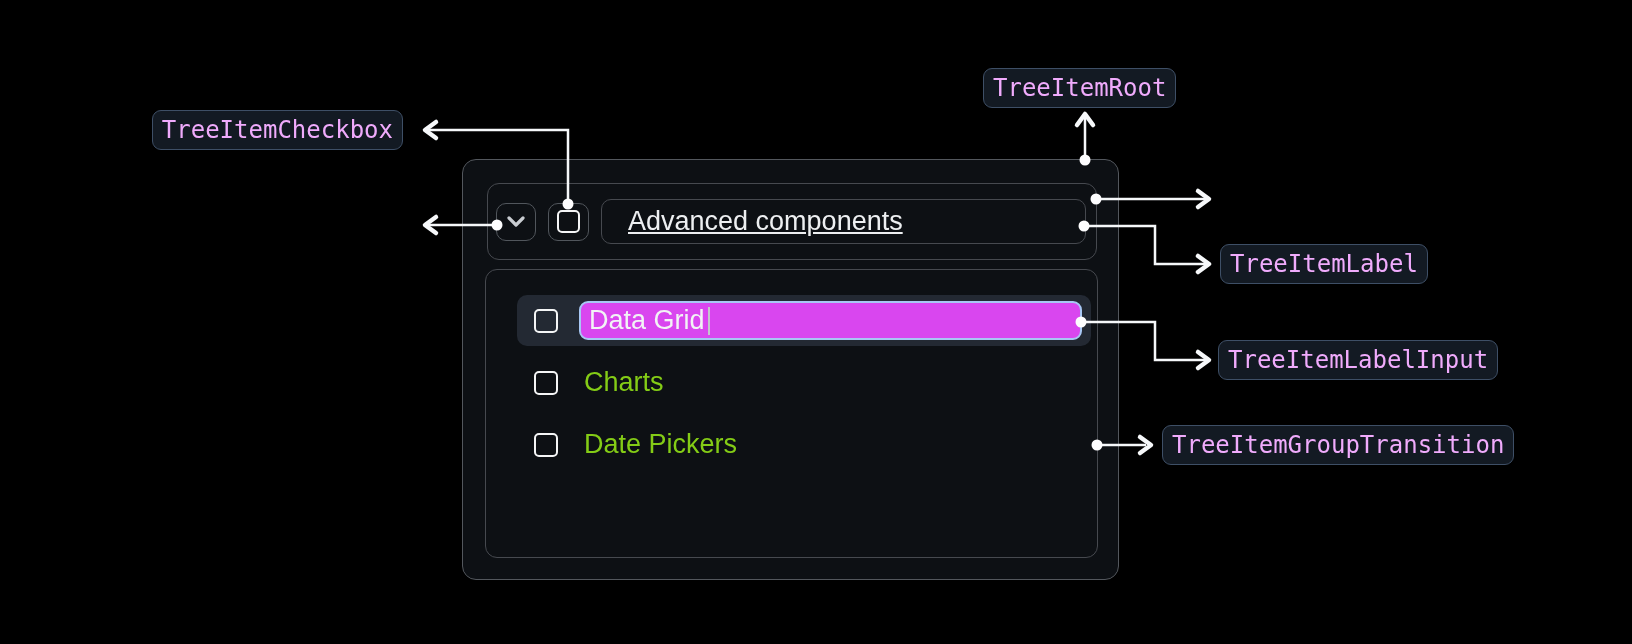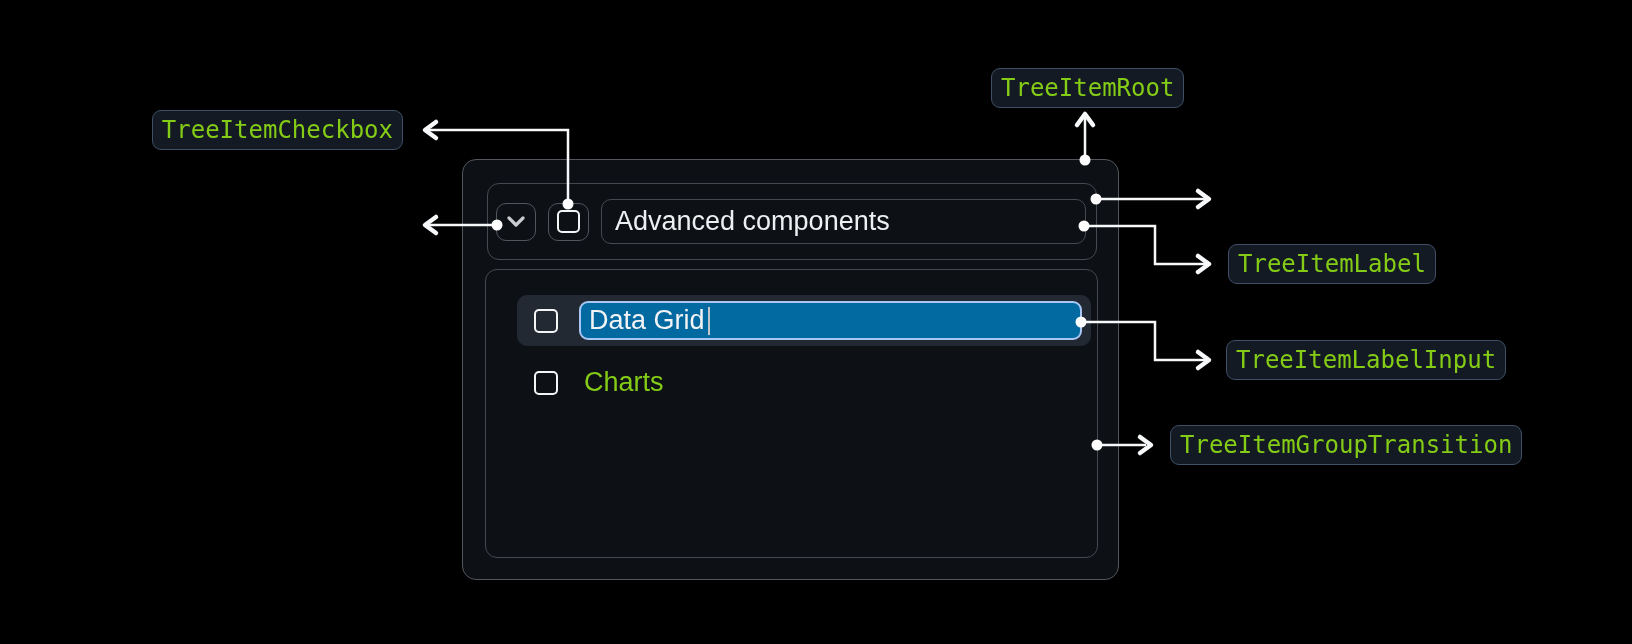--- a/index.html
+++ b/index.html
@@ -24,52 +24,52 @@
     flex:0 0 auto;
   }
   .icon-box + .icon-box{margin-left:12px;}
   .cbx-square{
     width:23px;height:23px;border:2.5px solid #f4f5f6;border-radius:5px;
     box-sizing:border-box;
   }
   .label-box{
     margin-left:12px;width:485px;height:45px;border:1px solid #46494f;
     border-radius:10px;box-sizing:border-box;display:flex;align-items:center;
-    padding-left:13px;color:#edeff1;font-size:27px;
+    padding-left:26px;color:#edeff1;font-size:27px;text-decoration:underline;
   }
   .group-box{
     position:absolute;left:22px;top:109px;width:613px;height:289px;
     border:1px solid #46494f;border-radius:12px;box-sizing:border-box;
     padding:25px 0 0 31px;
   }
   .tree-row{
     width:574px;height:51px;display:flex;align-items:center;
     margin-bottom:11px;border-radius:10px;box-sizing:border-box;
   }
   .tree-row.editing{background:#232933;}
   .row-cbx{
     width:24px;height:24px;border:2.5px solid #f4f5f6;border-radius:5px;
     box-sizing:border-box;margin-left:17px;flex:0 0 auto;
   }
   .row-label{margin-left:26px;color:#84cc16;font-size:27px;}
   .label-input{
     margin-left:21px;width:503px;height:39px;border:2px solid #a8c7f4;
-    border-radius:9px;background:#0369a1;box-sizing:border-box;
+    border-radius:9px;background:#d946ef;box-sizing:border-box;
     display:flex;align-items:center;padding-left:8px;
     color:#f2f3f5;font-size:27px;
   }
   .text-caret{
     width:2px;height:28px;background:#c3c7cc;margin-left:3px;flex:0 0 auto;
   }
   
   .badge{
     position:absolute;height:40px;box-sizing:border-box;
     background:#131a23;border:1.5px solid #3e4f66;border-radius:9px;
-    color:#84cc16;font-family:"DejaVu Sans Mono", monospace;font-size:24px;
-    display:flex;align-items:center;padding:0 9px;white-space:nowrap;margin-left:8px;
+    color:#f0abfc;font-family:"DejaVu Sans Mono", monospace;font-size:24px;
+    display:flex;align-items:center;padding:0 9px;white-space:nowrap;
   }
   
   #connectors{position:absolute;left:0;top:0;z-index:10;pointer-events:none;}
   .c-line{fill:none;stroke:#f6f8fa;stroke-width:2.5;}
   .c-arrow{fill:none;stroke:#f6f8fa;stroke-width:4.5;stroke-linecap:round;stroke-linejoin:round;}
   .c-dot{fill:#fdfdfe;}
   .chev{fill:none;stroke:#c9cdd2;stroke-width:3.2;stroke-linecap:round;stroke-linejoin:round;}
 </style>
 </head>
 <body>
@@ -100,20 +100,24 @@
           <span>Data Grid</span>
           <span class="text-caret"></span>
         </div>
       </div>
 
       <div class="tree-row">
         <div class="row-cbx"></div>
         <span class="row-label">Charts</span>
       </div>
 
+      <div class="tree-row">
+        <div class="row-cbx"></div>
+        <span class="row-label">Date Pickers</span>
+      </div>
 
 
     </div>
   </div>
 
   <div class="badge" style="left:983px;top:68px;">TreeItemRoot</div>
   <div class="badge" style="right:1229px;top:110px;">TreeItemCheckbox</div>
   <div class="badge" style="left:1220px;top:244px;">TreeItemLabel</div>
   <div class="badge" style="left:1218px;top:340px;">TreeItemLabelInput</div>
   <div class="badge" style="left:1162px;top:425px;">TreeItemGroupTransition</div>

